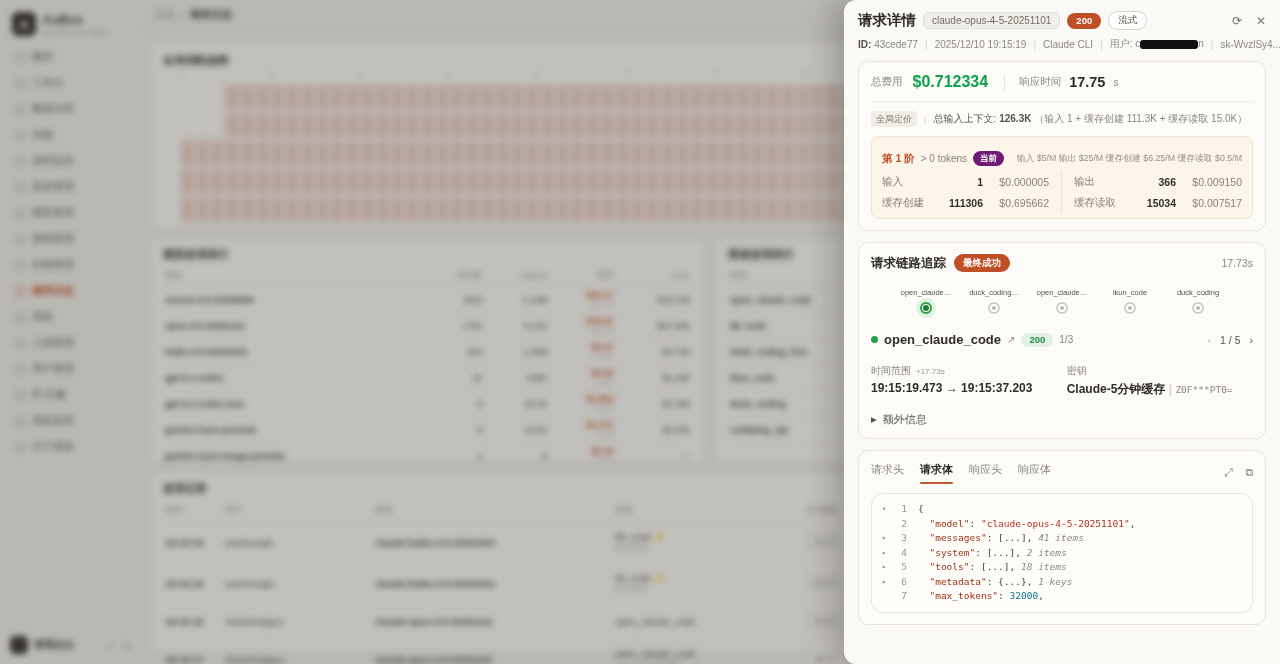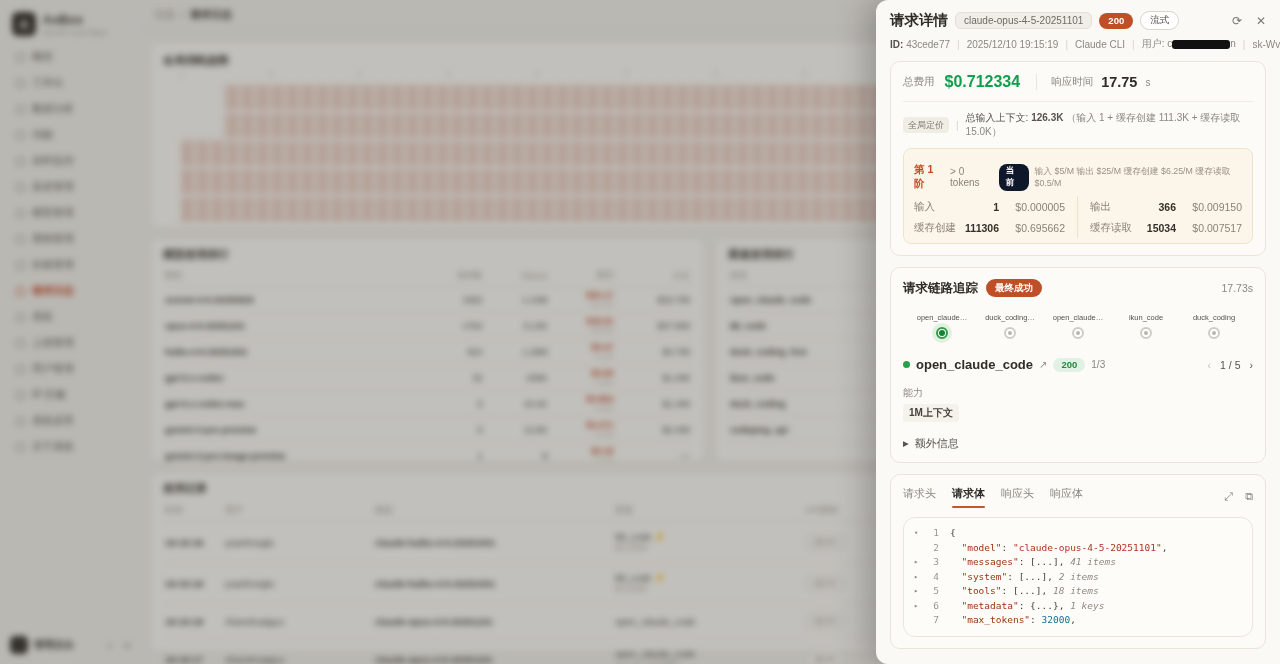--- a/index.html
+++ b/index.html
@@ -49,21 +49,21 @@
   td:first-child { text-align:left; font-weight:bold; }
   .cost-main { color:#bf4b2a; font-weight:bold; display:block; }
   .cost-sub,.cell-sub { color:#b2afa5; font-size:8px; display:block; font-weight:normal; }
   .usage-card { margin-top:10px; padding:8px 12px; height:180px; }
   .usage-card td { font-size:9.5px; padding:9px 2px; text-align:left; }
   .usage-card th { text-align:left; font-size:9px; }
   .key-pill { display:inline-block; border:1px solid #ddd9cf; border-radius:10px; padding:2px 9px; font-size:8.5px; color:#8b8880; background:#faf9f5; }
   .spark { color:#e08a2d; }
 
   
-  .drawer { position:absolute; top:0; right:0; width:404px; height:664px; background:#faf9f5;
+  .drawer { position:absolute; top:0; right:0; width:436px; height:664px; background:#faf9f5;
     border-radius:12px 0 0 12px; box-shadow:-10px 0 30px rgba(30,28,24,.25); overflow:hidden; }
   .dr-head { padding:11px 14px 0; }
   .dr-title-row { display:flex; align-items:center; gap:7px; }
   .dr-title { font-size:14.5px; font-weight:bold; color:#2f2d26; }
   .model-tag { background:#f0eee8; border:1px solid #e2dfd6; color:#6e6c63; font-size:10px; padding:2px 8px; border-radius:6px; }
   .badge-solid { background:#bf4f27; color:#fff; font-size:9.5px; font-weight:bold; padding:2.5px 9px; border-radius:10px; }
   .badge-line { border:1px solid #d8d5cb; color:#55534b; font-size:9.5px; padding:2px 9px; border-radius:10px; background:#fff; }
   .dr-icons { margin-left:auto; display:flex; gap:14px; color:#7c7a70; font-size:12px; }
   .dr-meta { display:flex; align-items:center; gap:7px; font-size:10px; color:#8b8880; margin-top:7px; white-space:nowrap; }
   .dr-meta b { color:#55534b; }
@@ -79,21 +79,21 @@
   .lat-val { font-size:14.5px; font-weight:bold; color:#2f2d26; }
   .lat-unit { font-size:10px; color:#8b8880; }
   .cost-div { border:none; border-top:1px solid #efece3; margin:10px 0 9px; }
   .ctx-row { display:flex; align-items:center; gap:7px; font-size:10px; color:#56544c; }
   .mini-tag { background:#f0ede4; color:#7c7a70; font-size:9px; padding:1.5px 5px; border-radius:4px; flex:none; }
   .ctx-row .vbar { color:#d8d5cb; }
   .tier { margin-top:9px; background:#fbf5ea; border:1px solid #f0e3cc; border-radius:8px; padding:14px 10px 5px; }
   .tier-head { display:flex; align-items:center; gap:6px; }
   .tier-name { font-size:10.5px; font-weight:bold; color:#c14d26; }
   .tier-range { font-size:10px; color:#8b8475; }
-  .badge-cur { background:#0f172a; color:#fff; font-size:8.5px; font-weight:bold; padding:1.5px 7px; border-radius:8px; }
+  .badge-cur { background:#701a75; color:#fff; font-size:8.5px; font-weight:bold; padding:1.5px 7px; border-radius:8px; }
   .tier-rates { margin-left:auto; font-size:8.8px; color:#9a9182; }
   .pgrid { display:grid; grid-template-columns:1fr 1fr; margin-top:5px; }
   .pcell { display:flex; align-items:center; padding:3.5px 0; font-size:10.5px; }
   .pcell:nth-child(odd) { border-right:1px solid #efe2ca; padding-right:12px; }
   .pcell:nth-child(even) { padding-left:12px; }
   .pcell .pl { color:#8b8475; }
   .pcell .pt { margin-left:auto; font-weight:bold; color:#33312a; }
   .pcell .pc { width:66px; text-align:right; color:#8b8475; }
 
   .trace-head { display:flex; align-items:center; gap:8px; }
@@ -633,23 +633,29 @@
           <span class="node-name">open_claude_code</span>
           <span class="ext-ic">↗</span>
           <span class="badge-green">200</span>
           <span class="node-try">1/3</span>
           <span class="pager">
             <span class="pv">‹</span>
             <span>1 / 5</span>
             <span>›</span>
           </span>
         </div>
-        <div class="cap-block">
-          <span class="ng-label">能力</span><br>
-          <span class="cap-tag">1M上下文</span>
+        <div class="node-grid">
+          <div>
+            <span class="ng-label">时间范围</span><span class="ng-sup">+17.73s</span>
+            <div class="ng-val">19:15:19.473 → 19:15:37.203</div>
+          </div>
+          <div>
+            <span class="ng-label">密钥</span>
+            <div class="ng-val"><span>Claude-5分钟缓存</span> <span style="color:#d8d5cb">|</span> <span class="key-extra">Z0F***PT0=</span></div>
+          </div>
         </div>
         <div class="extra-row">
           <span class="tri">▶</span>
           <span>额外信息</span>
         </div>
       </div>
 
       <div class="dcard">
         <div class="tabs">
 

